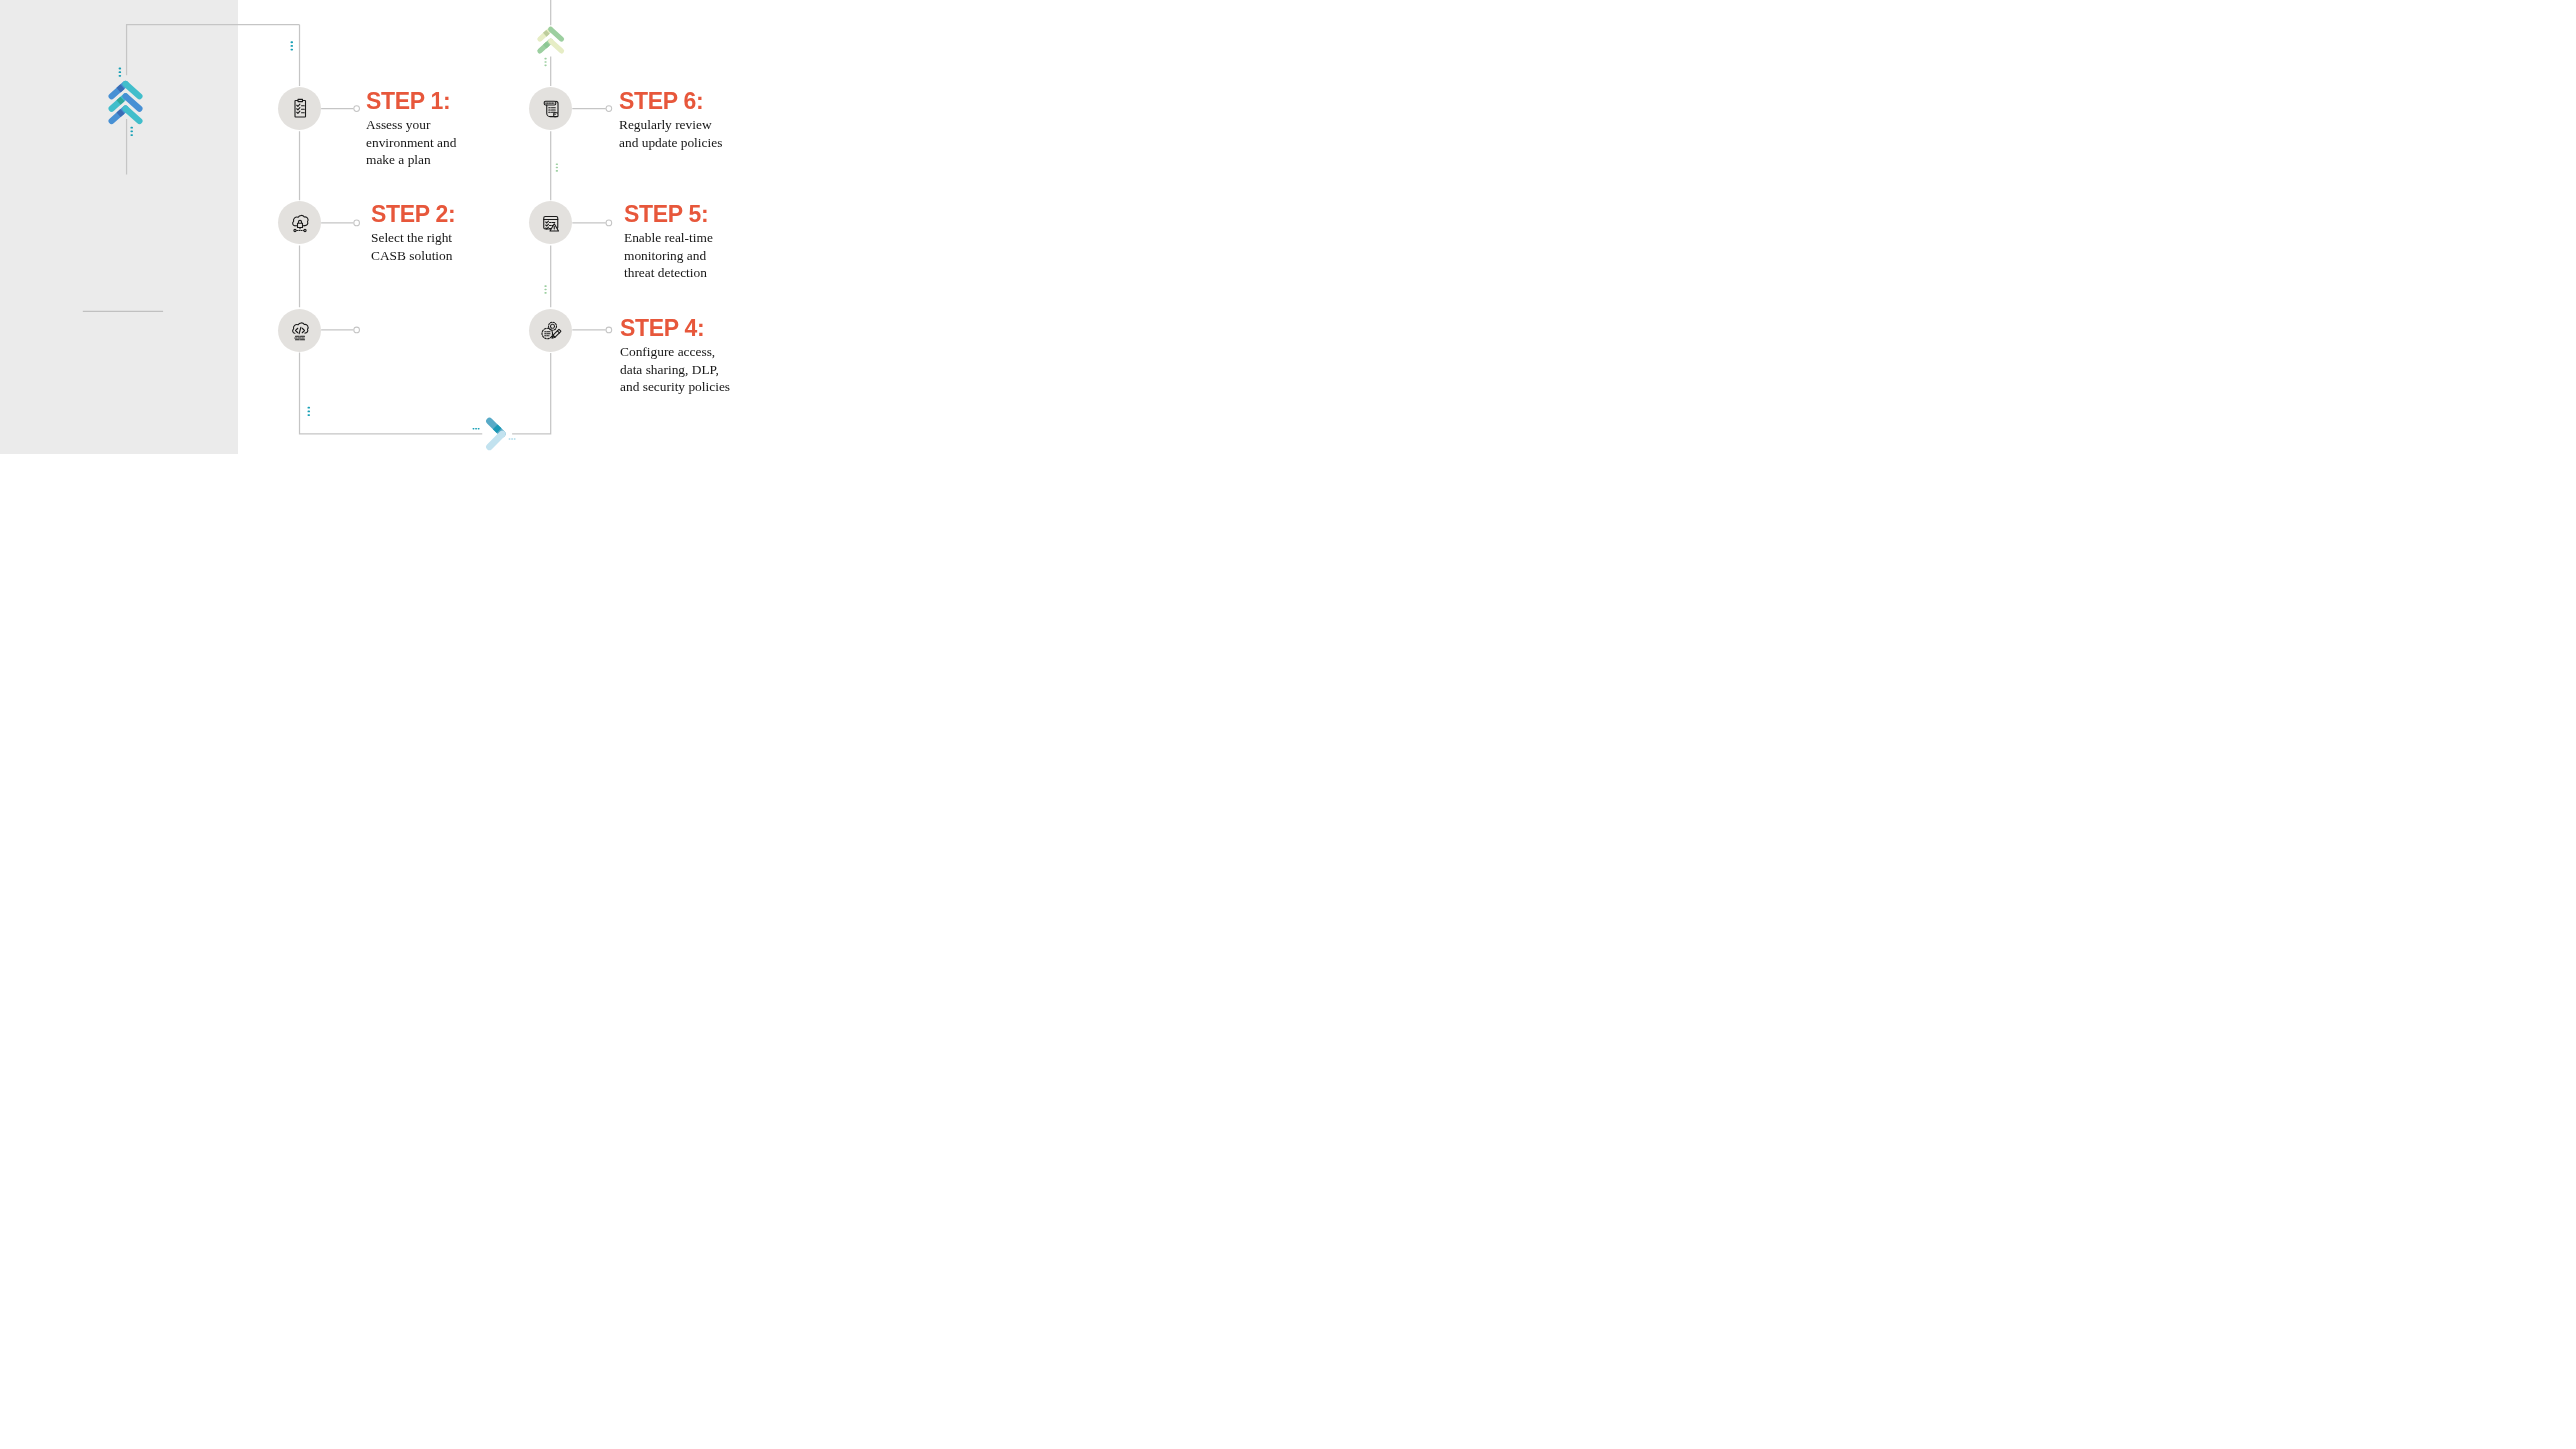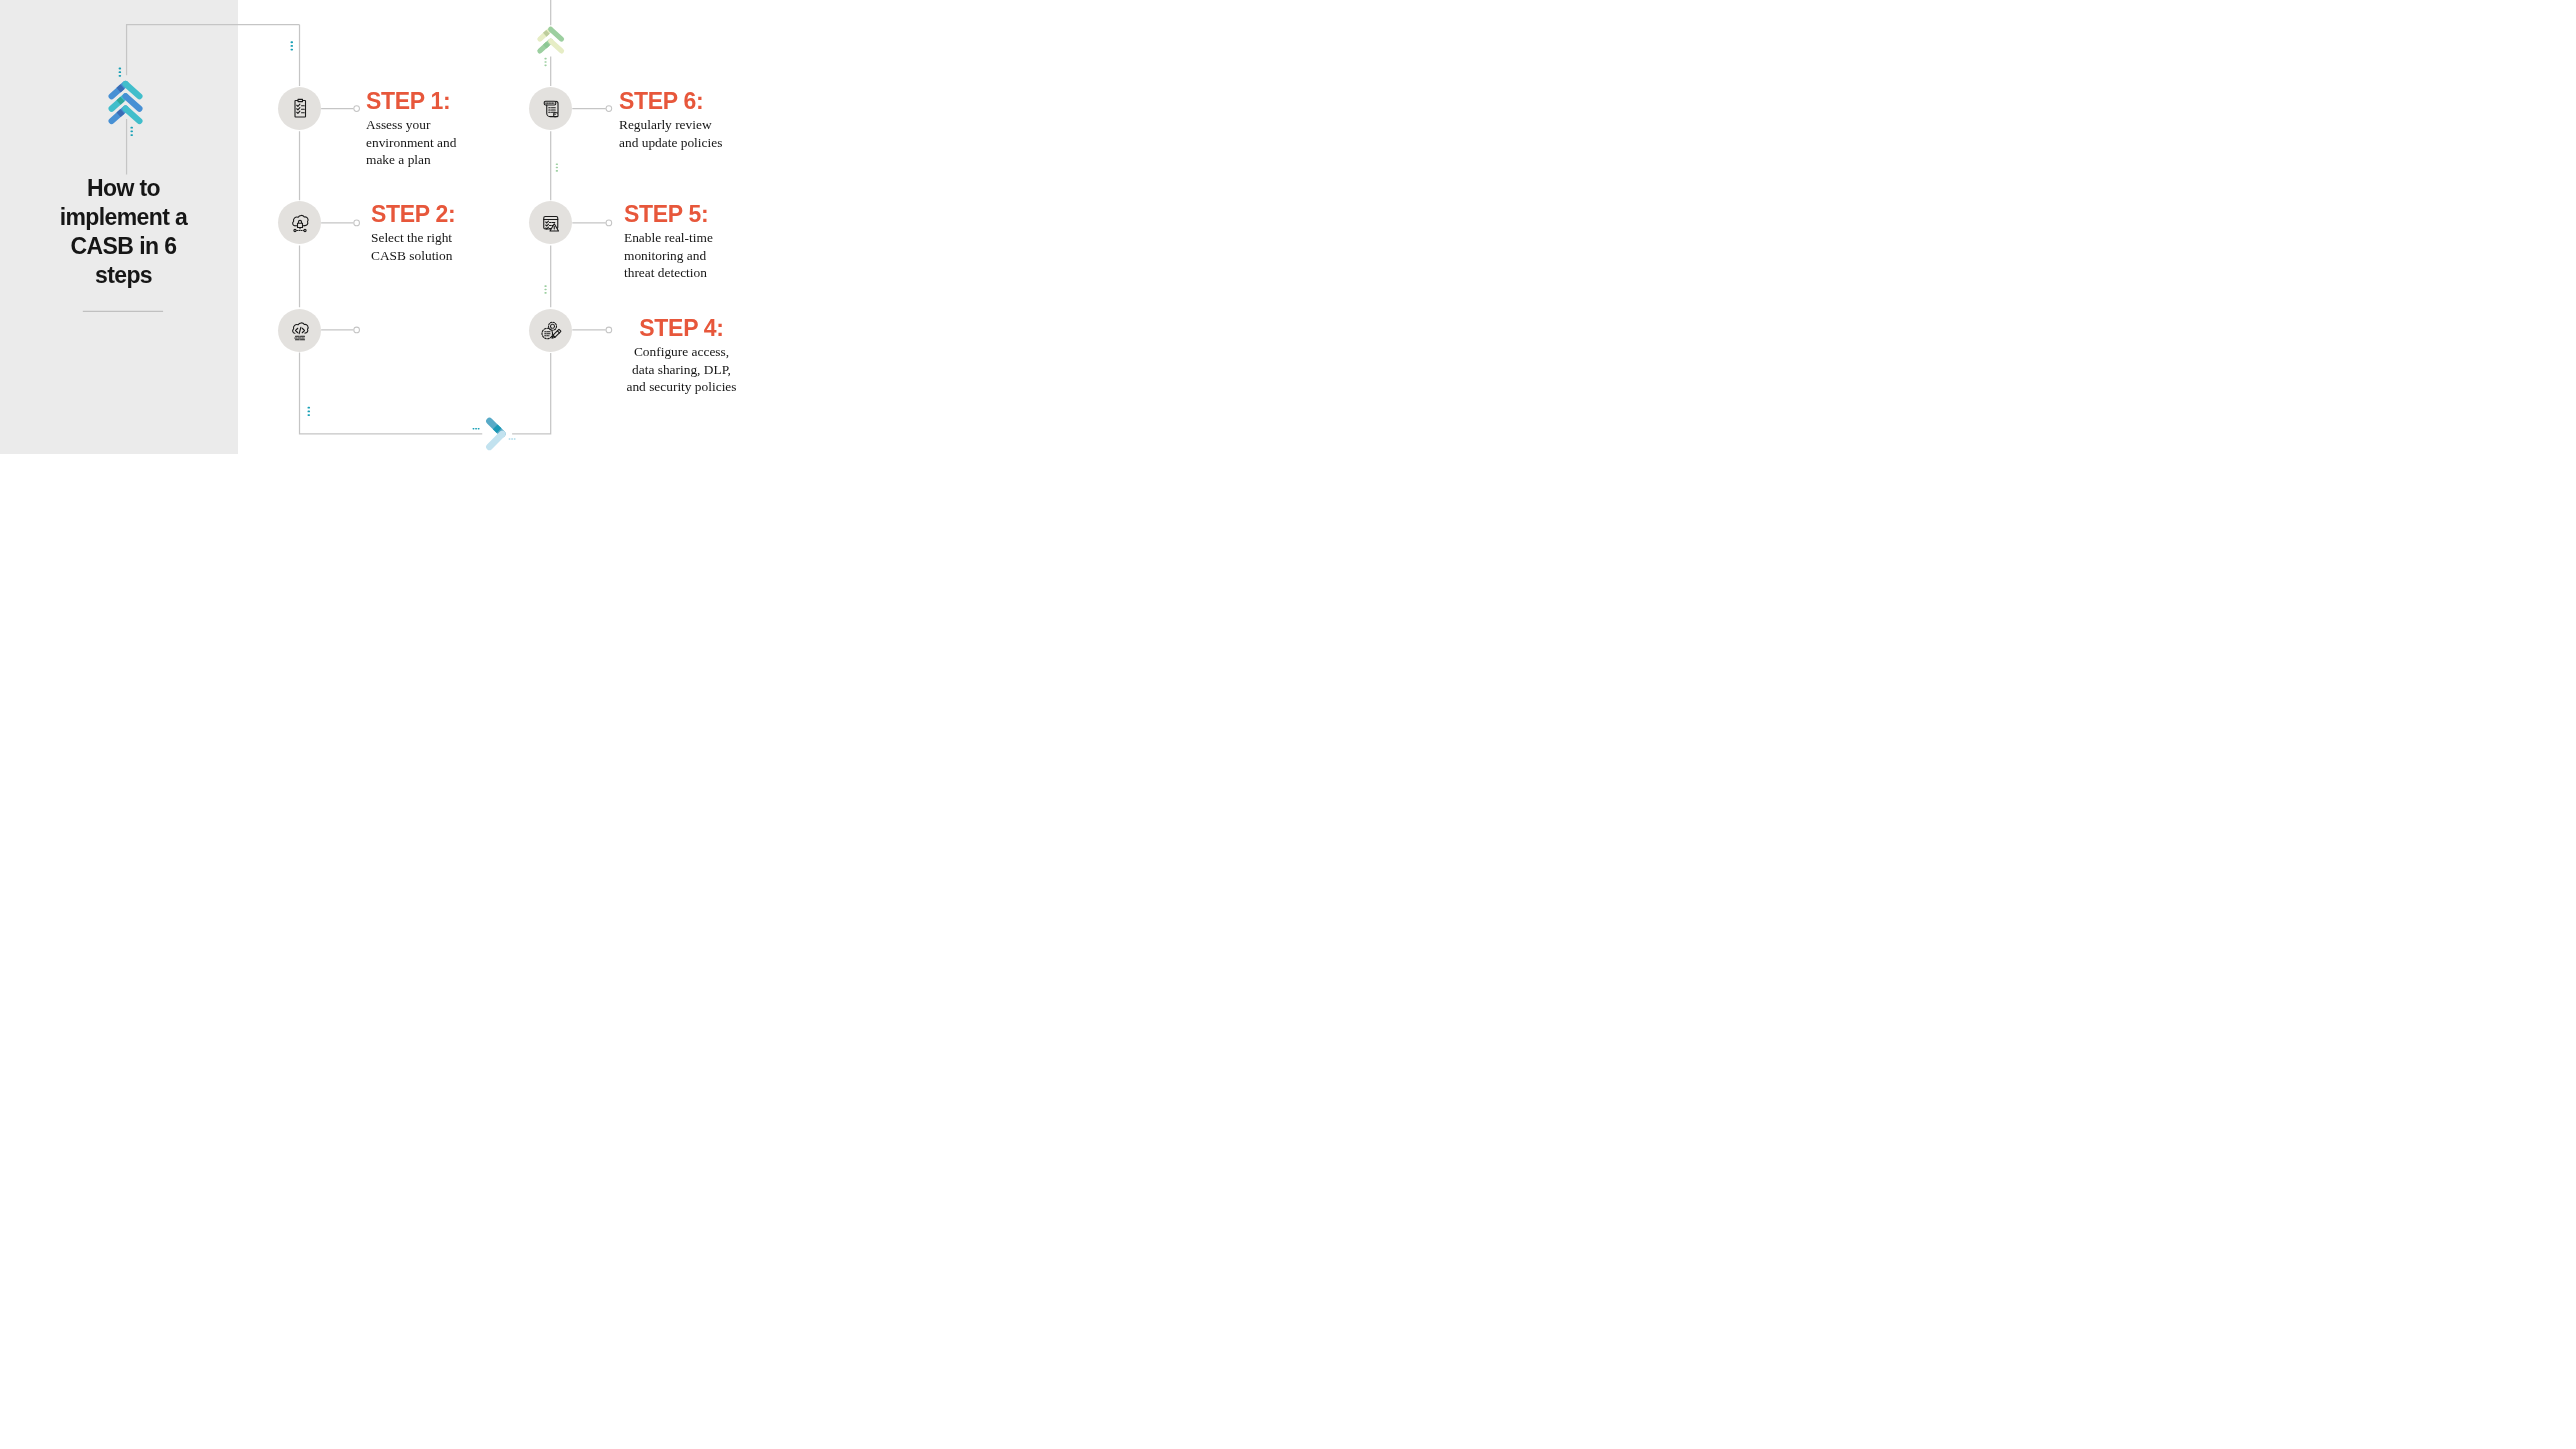--- a/index.html
+++ b/index.html
@@ -16,21 +16,21 @@
     color:var(--text,#161616);white-space:pre-line;
   }
   .node{
     position:absolute;width:43px;height:43px;border-radius:50%;
     background:var(--circle-bg,#E3E1DE);display:flex;align-items:center;justify-content:center;
   }
   .n1{left:278px;top:87px;} .n2{left:278px;top:201px;} .n3{left:278px;top:309px;}
   .n6{left:529px;top:87px;} .n5{left:529px;top:201px;} .n4{left:529px;top:309px;}
   .step-text{position:absolute;width:185px;}
   .t1{left:366px;top:91px;} .t2{left:371px;top:204px;} .t3{left:370px;top:318px;}
-  .t6{left:619px;top:91px;} .t5{left:624px;top:204px;} .t4{left:589px;top:318px;text-align:center;}
+  .t6{left:619px;top:91px;} .t5{left:624px;top:204px;} .t4{left:620px;top:318px;}
   .step-label{
     font-size:23px;font-weight:bold;letter-spacing:-0.3px;
     color:var(--accent-orange,#E7573B);line-height:20.6px;
   }
   .step-desc{
     margin-top:4.6px;font-size:13.4px;line-height:17.5px;color:var(--text,#161616);
     white-space:pre-line;
     font-family:Liberation Serif, serif;
   }
   
@@ -129,24 +129,20 @@
 
       <rect class="dt-teal" x="917.1" y="831.6" width="3.8" height="2.8" rx="1.4"></rect>
       <rect class="dt-teal" x="922.1" y="831.6" width="3.8" height="2.8" rx="1.4"></rect>
       <rect class="dt-teal" x="927.1" y="831.6" width="3.8" height="2.8" rx="1.4"></rect>
       <rect class="dt-pblue" x="987.1" y="851.6" width="3.8" height="2.8" rx="1.4"></rect>
       <rect class="dt-pblue" x="992.1" y="851.6" width="3.8" height="2.8" rx="1.4"></rect>
       <rect class="dt-pblue" x="997.1" y="851.6" width="3.8" height="2.8" rx="1.4"></rect>
     </g>
   </svg>
 
-  <div class="title">How to
-implement a
-CASB in 6
-steps</div>
 
   <div class="node n1">
     <svg class="ic" width="24" height="24" viewBox="0 0 48 48">
       <rect x="14" y="7" width="21" height="33" rx="1"></rect>
       <rect class="icfill" x="20" y="4.8" width="9" height="4.4"></rect>
       <path d="M17.5,16.5 l2.3,2.3 4,-4.6"></path>
         <line x1="27" y1="17.5" x2="32.5" y2="17.5"></line>
       <path d="M17.5,23.5 l2.3,2.3 4,-4.6"></path>
         <line x1="27" y1="24.5" x2="32.5" y2="24.5"></line>
       <path d="M17.5,30.5 l2.3,2.3 4,-4.6"></path>

